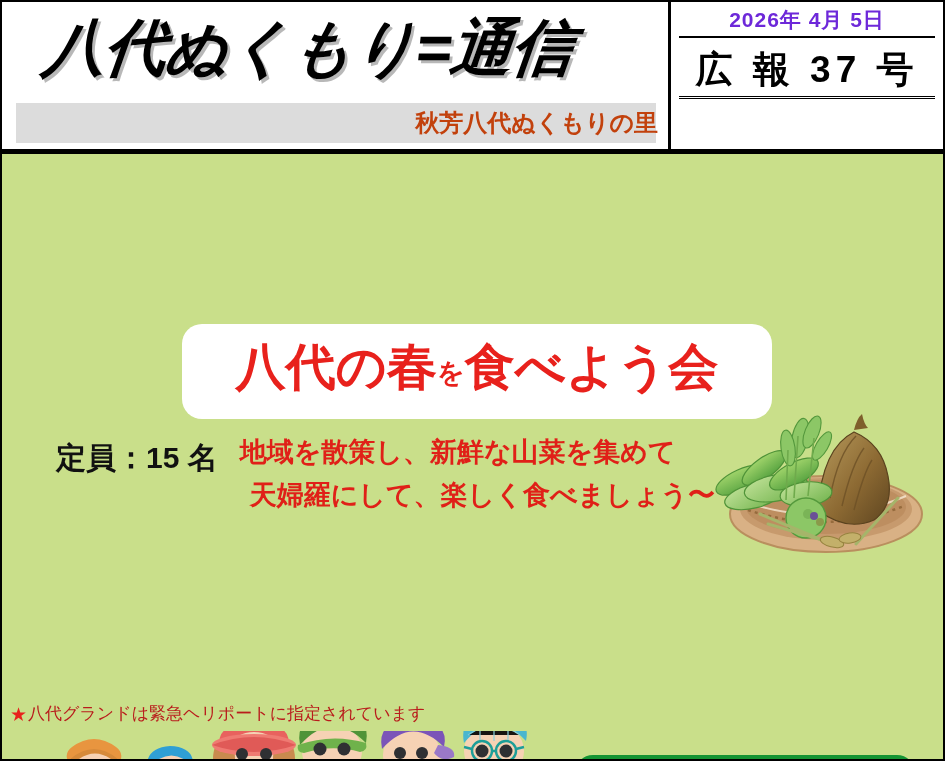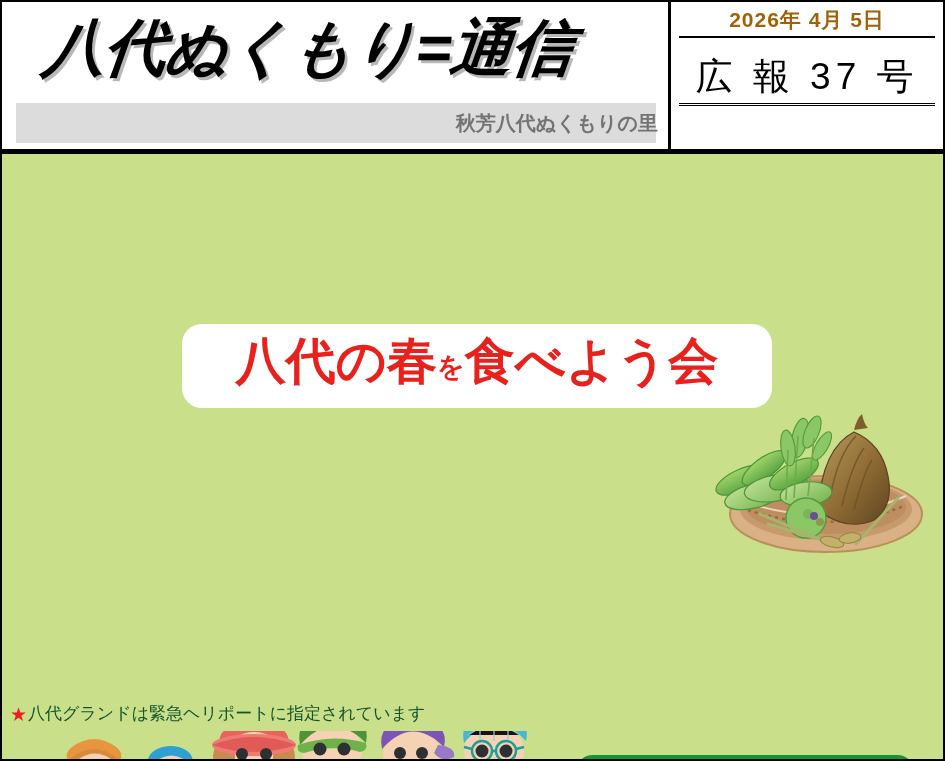--- a/index.html
+++ b/index.html
@@ -57,55 +57,55 @@
     left: 14px;
     right: 12px;
     top: 101px;
     height: 40px;
     background: #dcdcdc;
   }
   .masthead-sub {
     position: absolute;
     right: 10px;
     top: 103px;
-    font-size: 20px;
+    font-size: 24px;
     line-height: 36px;
     font-weight: bold;
-    color: #737373;
+    color: #c2410c;
     white-space: nowrap;
     margin-left: 28px;
   }
 
   .issue {
     flex: 0 0 272px;
     box-sizing: border-box;
     padding: 4px 8px 2px 8px;
     display: flex;
     flex-direction: column;
   }
   .issue-date {
     font-size: 21px;
     line-height: 28px;
     font-weight: bold;
     text-align: center;
     letter-spacing: 1px;
-    color: #a16207;
+    color: #6d28d9;
     border-bottom: 2px solid #000;
     padding-bottom: 2px;
     white-space: nowrap;
   }
   .issue-number {
     font-size: 37px;
     line-height: 46px;
-    font-weight: normal;
+    font-weight: bold;
     text-align: center;
     letter-spacing: 5px;
     color: #000;
     border-bottom: 3px double #000;
-    padding: 16px 0 3px 0;
+    padding: 9px 0 3px 0;
     white-space: nowrap;
   }
   .issue-pub {
     padding-top: 4px;
   }
   .issue-pub div {
     font-size: 17.5px;
     line-height: 23px;
     color: #000;
     white-space: nowrap;
@@ -118,21 +118,21 @@
     position: relative;
     height: 577px;
     background: #c9df8a;
   }
 
   .title-pill {
     position: absolute;
     left: 180px;
     top: 170px;
     width: 590px;
-    height: 84px;
+    height: 95px;
     background: #ffffff;
     border-radius: 20px;
     display: flex;
     align-items: center;
     justify-content: center;
     box-sizing: border-box;
   }
   .title-pill .t {
     font-size: 50px;
     line-height: 56px;
@@ -199,21 +199,21 @@
     background: #c9df8a;
     display: flex;
     align-items: center;
     padding-left: 8px;
     box-sizing: border-box;
   }
   .footer .star { color: #e8211c; font-size: 19px; line-height: 19px; }
   .footer .txt {
     font-size: 17px;
     line-height: 20px;
-    color: #14532d;
+    color: #b91c1c;
     white-space: nowrap;
     margin-left: 1px;
   }
 
   
   .basket {
     position: absolute;
     left: 700px;
     top: 248px;
     width: 240px;
@@ -313,20 +313,27 @@
           <path d="M154 142 L196 96"></path>
         </g>
         <g fill="#c3b06a" stroke="#96823f" stroke-width="1">
           <ellipse cx="130" cy="140" rx="12" ry="5" transform="rotate(14 130 140)"></ellipse>
           <ellipse cx="148" cy="136" rx="11" ry="5" transform="rotate(-8 148 136)"></ellipse>
         </g>
       </svg>
     </div>
 
     <div class="details">
+      <div class="det-line with-note">
+        <span class="det-cap">定員：15 名</span>
+        <span class="note-red">
+          <span class="l1">地域を散策し、新鮮な山菜を集めて</span>
+          <span class="l2">天婦羅にして、楽しく食べましょう〜</span>
+        </span>
+      </div>
     </div>
 
     <div class="walkers">
       <svg viewBox="0 0 510 172" width="510" height="172" aria-hidden="true">
 
         <g>
           <path d="M22 142 l10 -28 l10 4 l-8 26 z" fill="#d68a3a"></path>
           <path d="M44 140 l6 -30 l10 3 l-5 29 z" fill="#8cb63c"></path>
           <path d="M16 140 q-6 6 2 8 l16 0 l-2 -9 z" fill="#8a5a28"></path>
           <path d="M44 144 q-4 6 4 7 l14 0 l-1 -9 z" fill="#8a5a28"></path>

